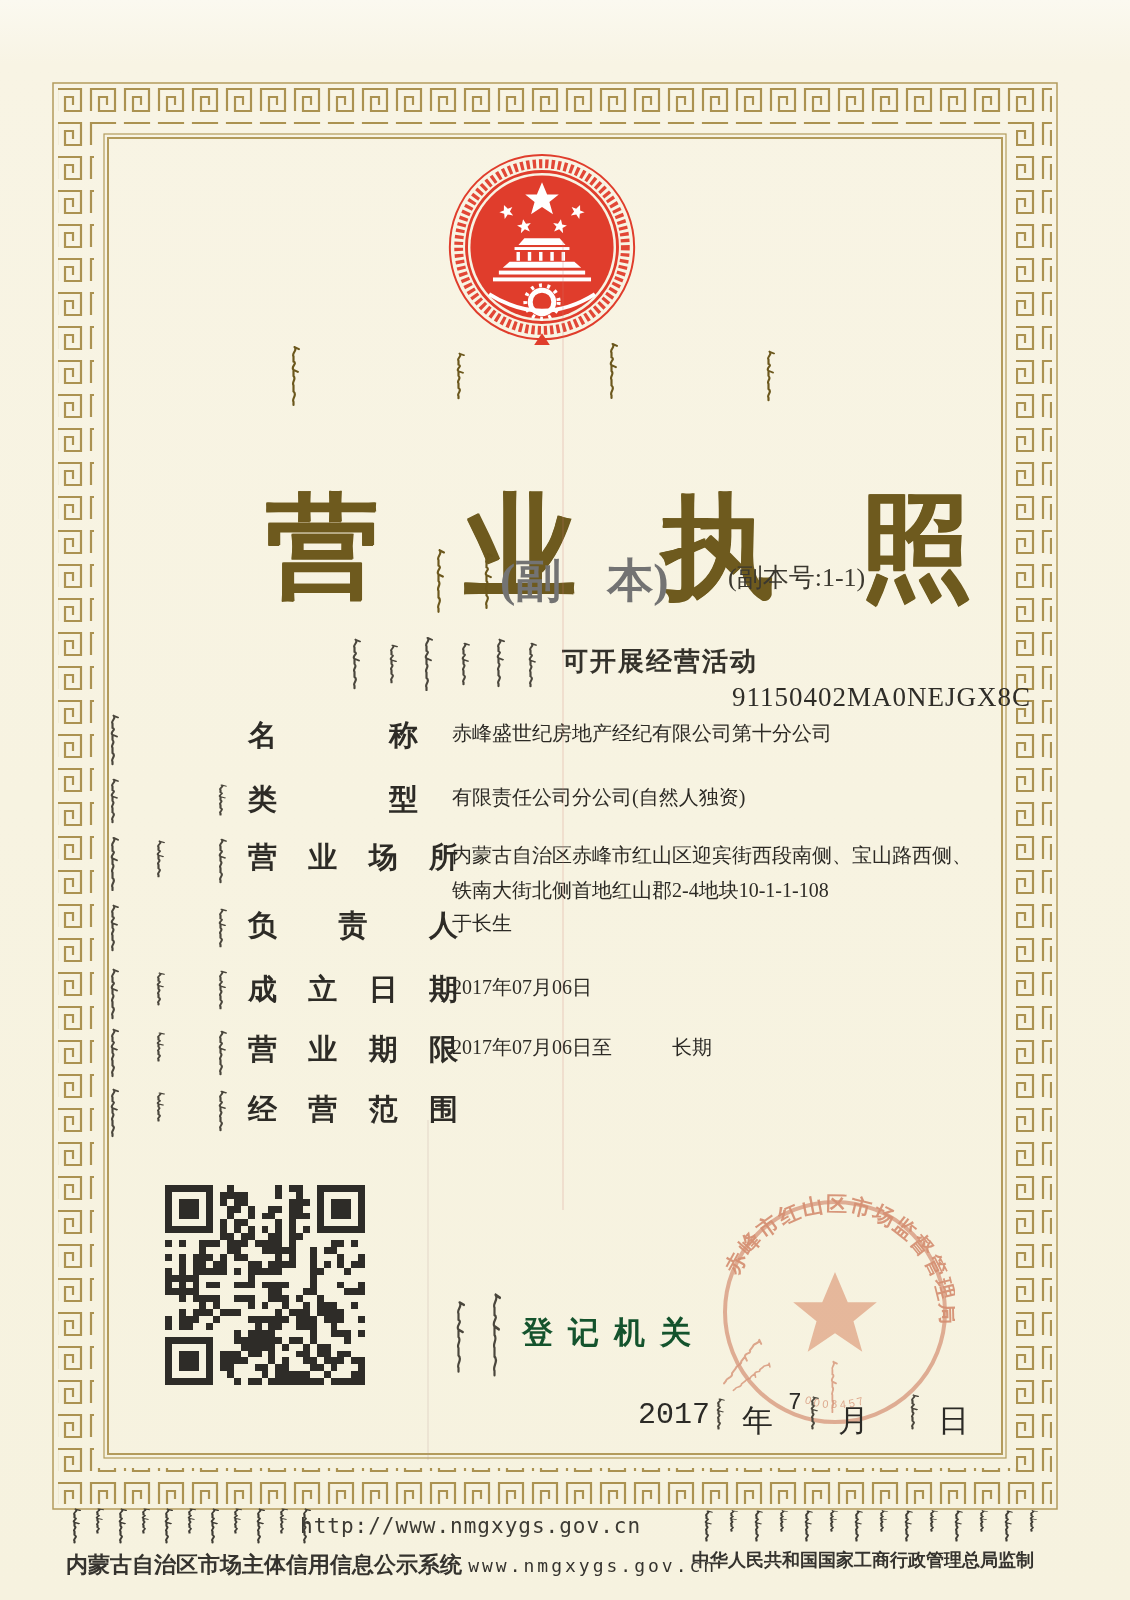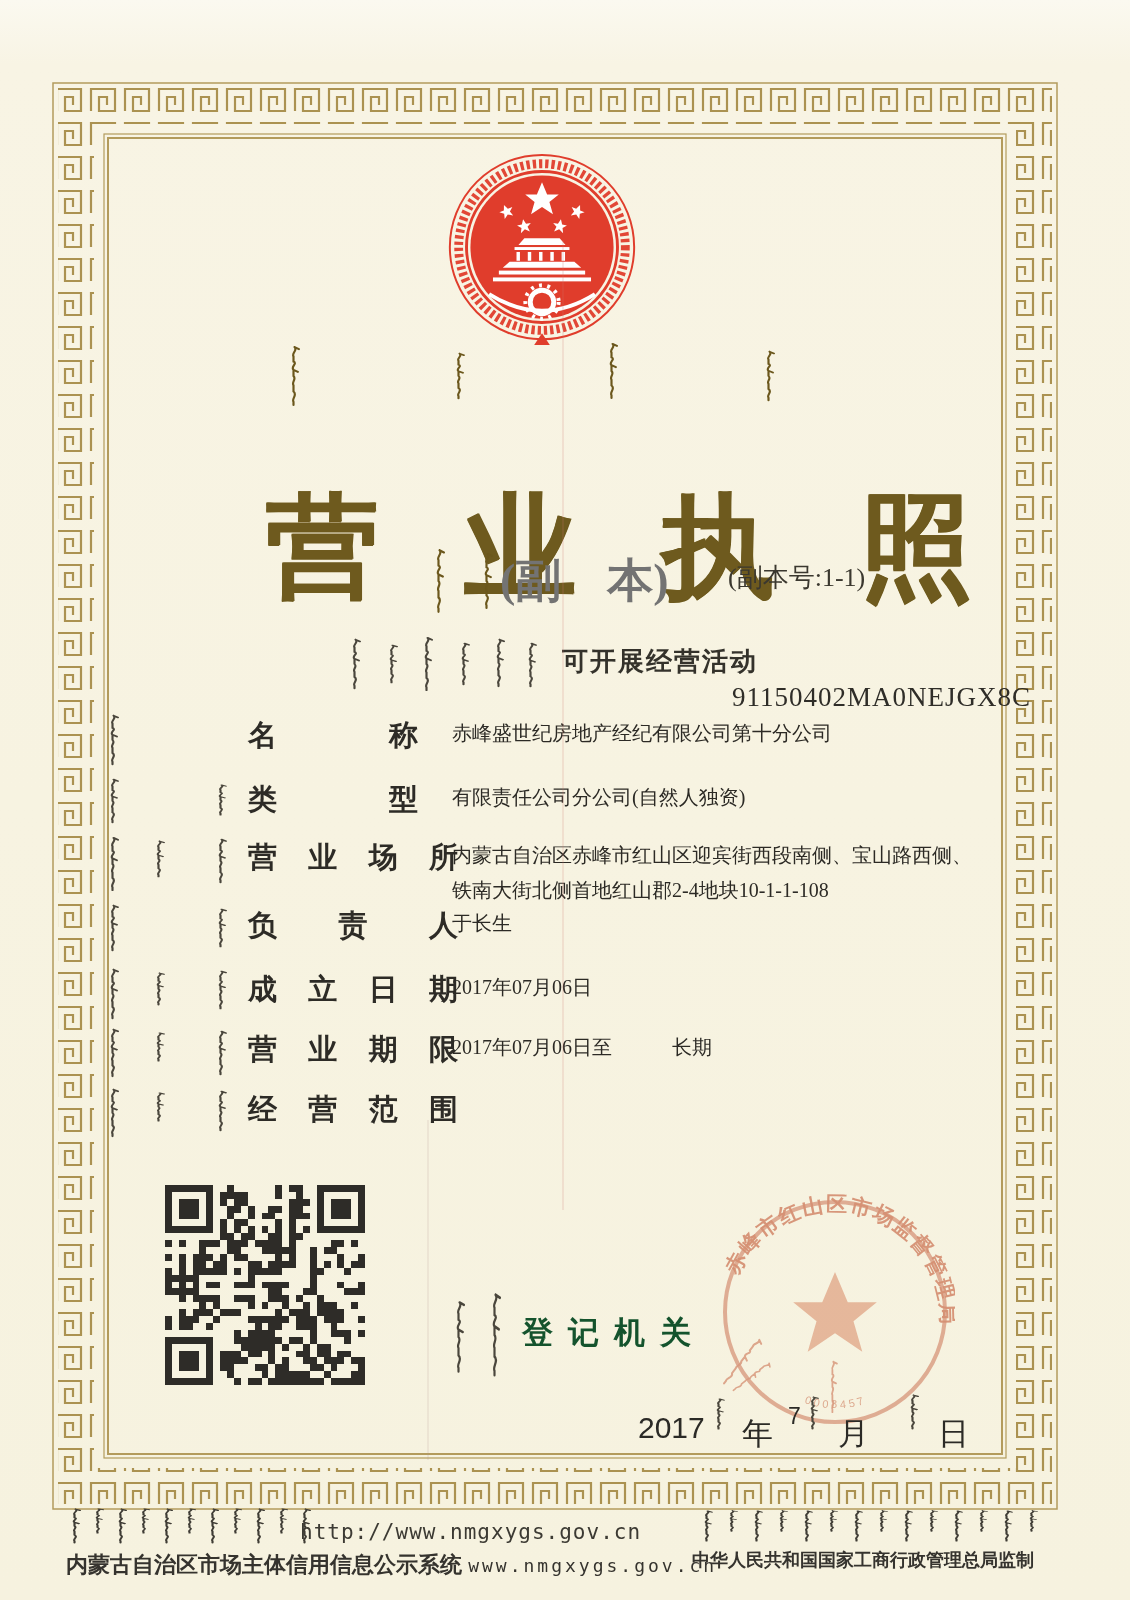--- a/index.html
+++ b/index.html
@@ -31,29 +31,29 @@
   .endmark{display:inline-block;width:24px;height:5px;border-top:7px solid #1d1c19;
            border-bottom:7px solid #1d1c19;margin-left:8px;vertical-align:middle;}
   
   svg.qr{position:absolute;left:165px;top:1185px;width:200px;height:200px;}
   
   .reglabel{position:absolute;left:522px;top:1312px;font-size:31px;font-weight:700;
             letter-spacing:15px;color:#14532d;white-space:nowrap;}
   
   svg.seal{position:absolute;left:715px;top:1192px;width:240px;height:240px;mix-blend-mode:multiply;opacity:.9;}
   
-  .dateline span{position:absolute;font-family:Liberation Sans, sans-serif;color:#2b2a26;margin-top:13px;}
+  .dateline span{position:absolute;font-family:Liberation Mono, monospace;color:#2b2a26;}
   .d-year{left:638px;top:1398px;font-size:30px;}
   .d-yunit{left:742px;top:1400px;font-size:31px;}
   .d-month{left:788px;top:1390px;font-size:23px;}
   .d-munit{left:838px;top:1400px;font-size:31px;}
   .d-dunit{left:938px;top:1400px;font-size:31px;}
   
   .f-url{position:absolute;left:300px;top:1514px;font-size:21px;font-family:"DejaVu Sans Mono",monospace;
-         letter-spacing:1px;color:#3c3a33;margin-top:6px;}
+         letter-spacing:1px;color:#3c3a33;}
   .f-sys{position:absolute;left:66px;top:1550px;font-size:22px;font-weight:700;color:#35332e;white-space:nowrap;}
   .f-sysurl{font-size:18px;font-weight:400;font-family:"DejaVu Sans Mono",monospace;letter-spacing:3px;text-align:right;}
   .f-sup{position:absolute;left:692px;top:1548px;font-size:18px;font-weight:700;color:#35332e;white-space:nowrap;}
   
   .crease1{position:absolute;left:562px;top:240px;width:2px;height:970px;background:rgba(205,120,110,.16);}
   .crease2{position:absolute;left:427px;top:1120px;width:2px;height:340px;background:rgba(180,150,140,.14);}
 </style>
 </head>
 <body>
 

